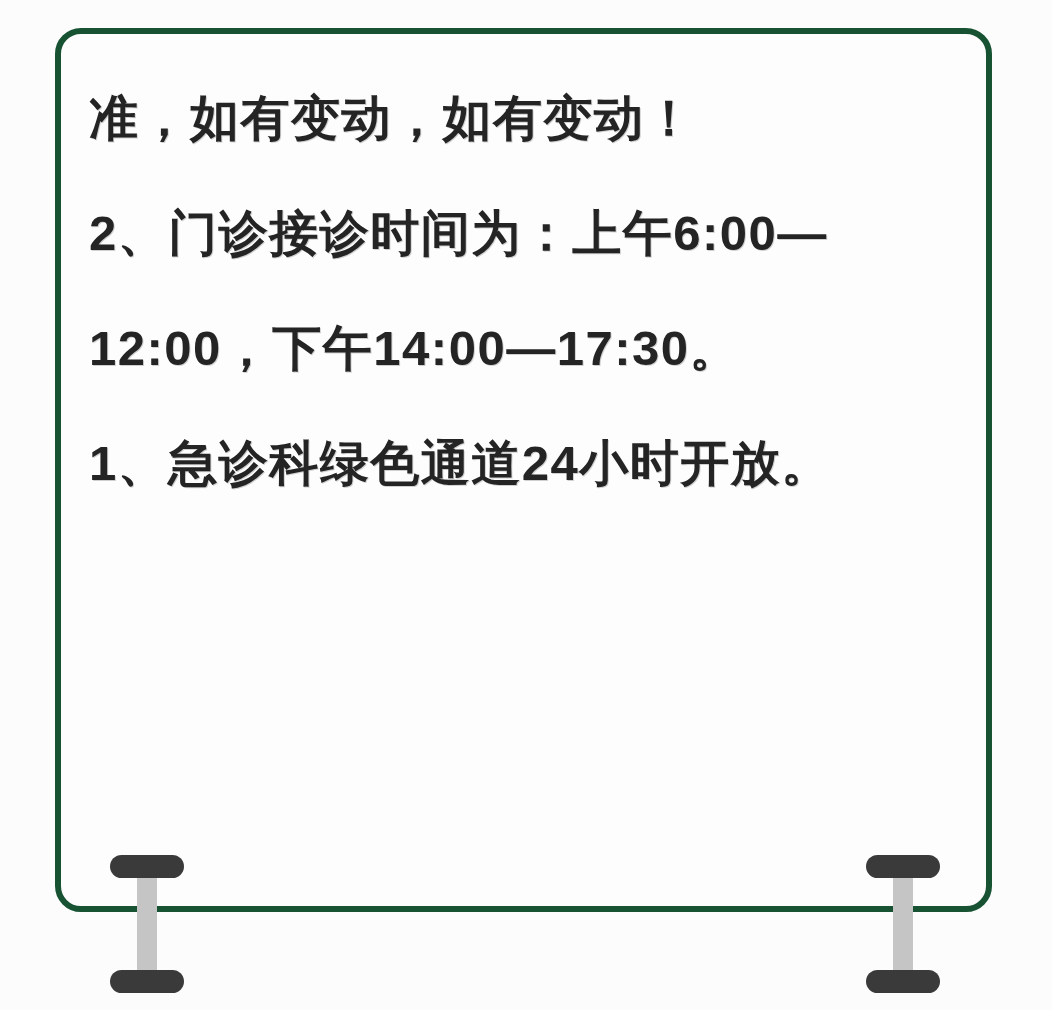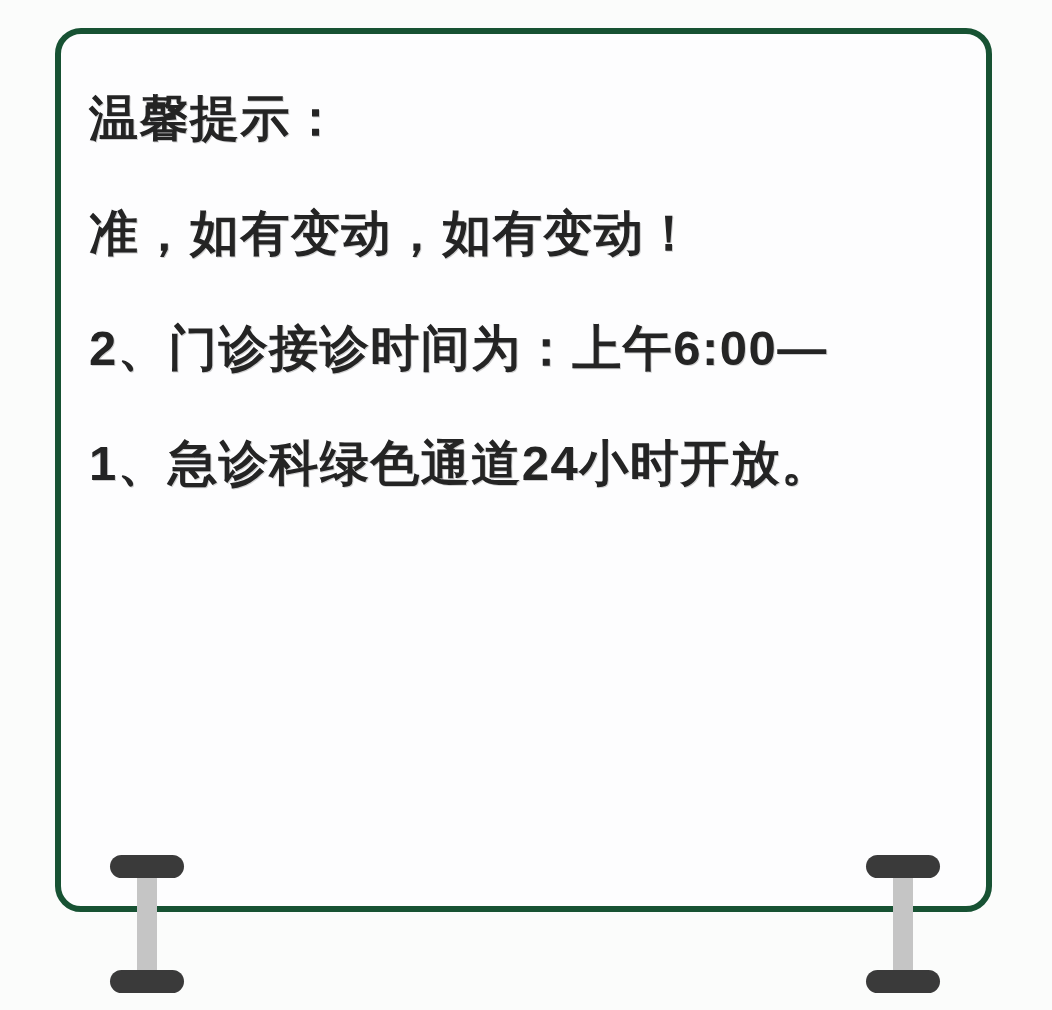--- a/index.html
+++ b/index.html
@@ -79,23 +79,23 @@
   .leg-cap-top    { top: 0; }
   .leg-cap-bottom { top: 115px; }
 </style>
 </head>
 <body>
 
 <div class="stage">
 
   <div class="notice-card">
     <div class="notice-text">
-      <div class="notice-line">温馨提示：</div>
       <div class="notice-line">准，如有变动，如有变动！</div>
       <div class="notice-line">2、门诊接诊时间为：上午6:00—</div>
+      <div class="notice-line">12:00，下午14:00—17:30。</div>
       <div class="notice-line">1、急诊科绿色通道24小时开放。</div>
     </div>
   </div>
 
   <div class="leg leg-left">
     <div class="leg-bar"></div>
     <div class="leg-cap leg-cap-top"></div>
     <div class="leg-cap leg-cap-bottom"></div>
   </div>
 

